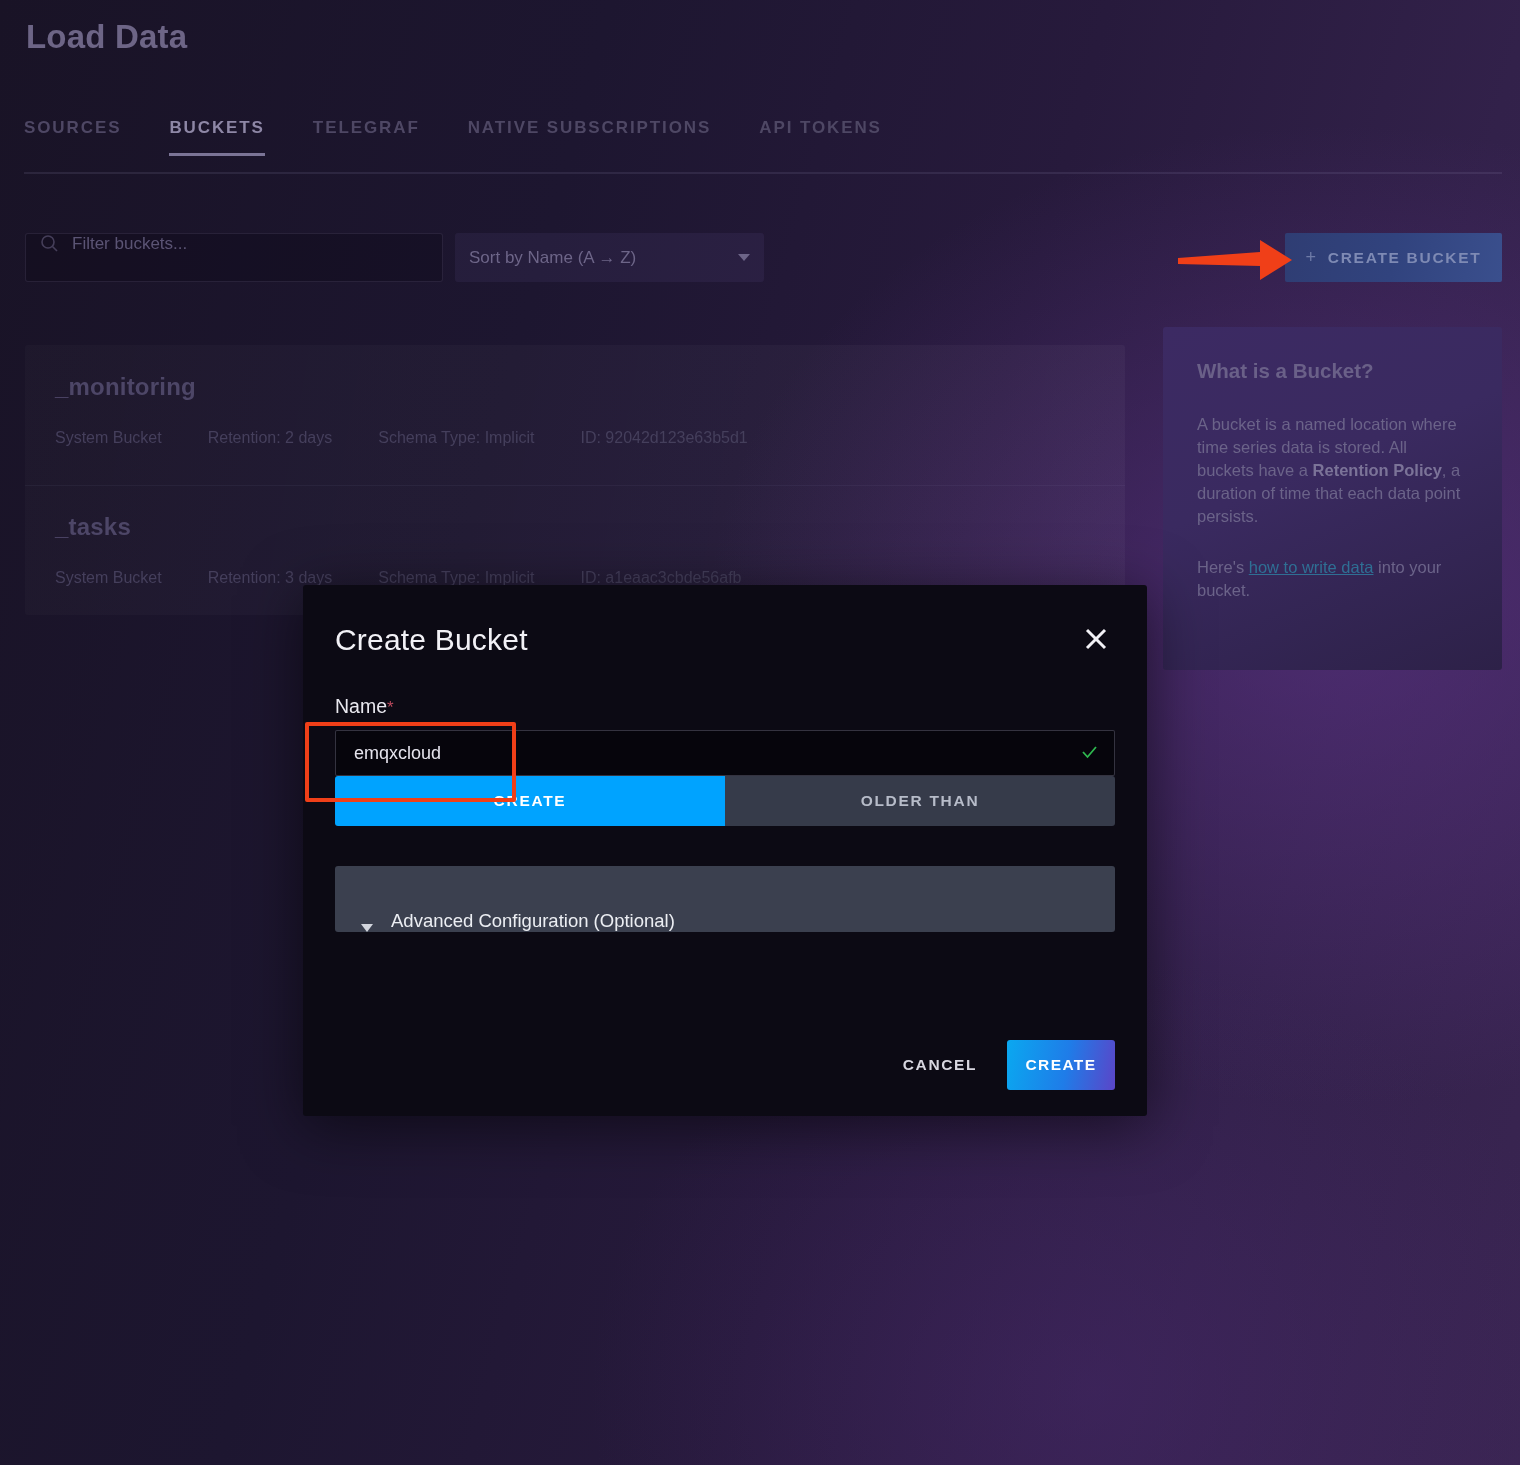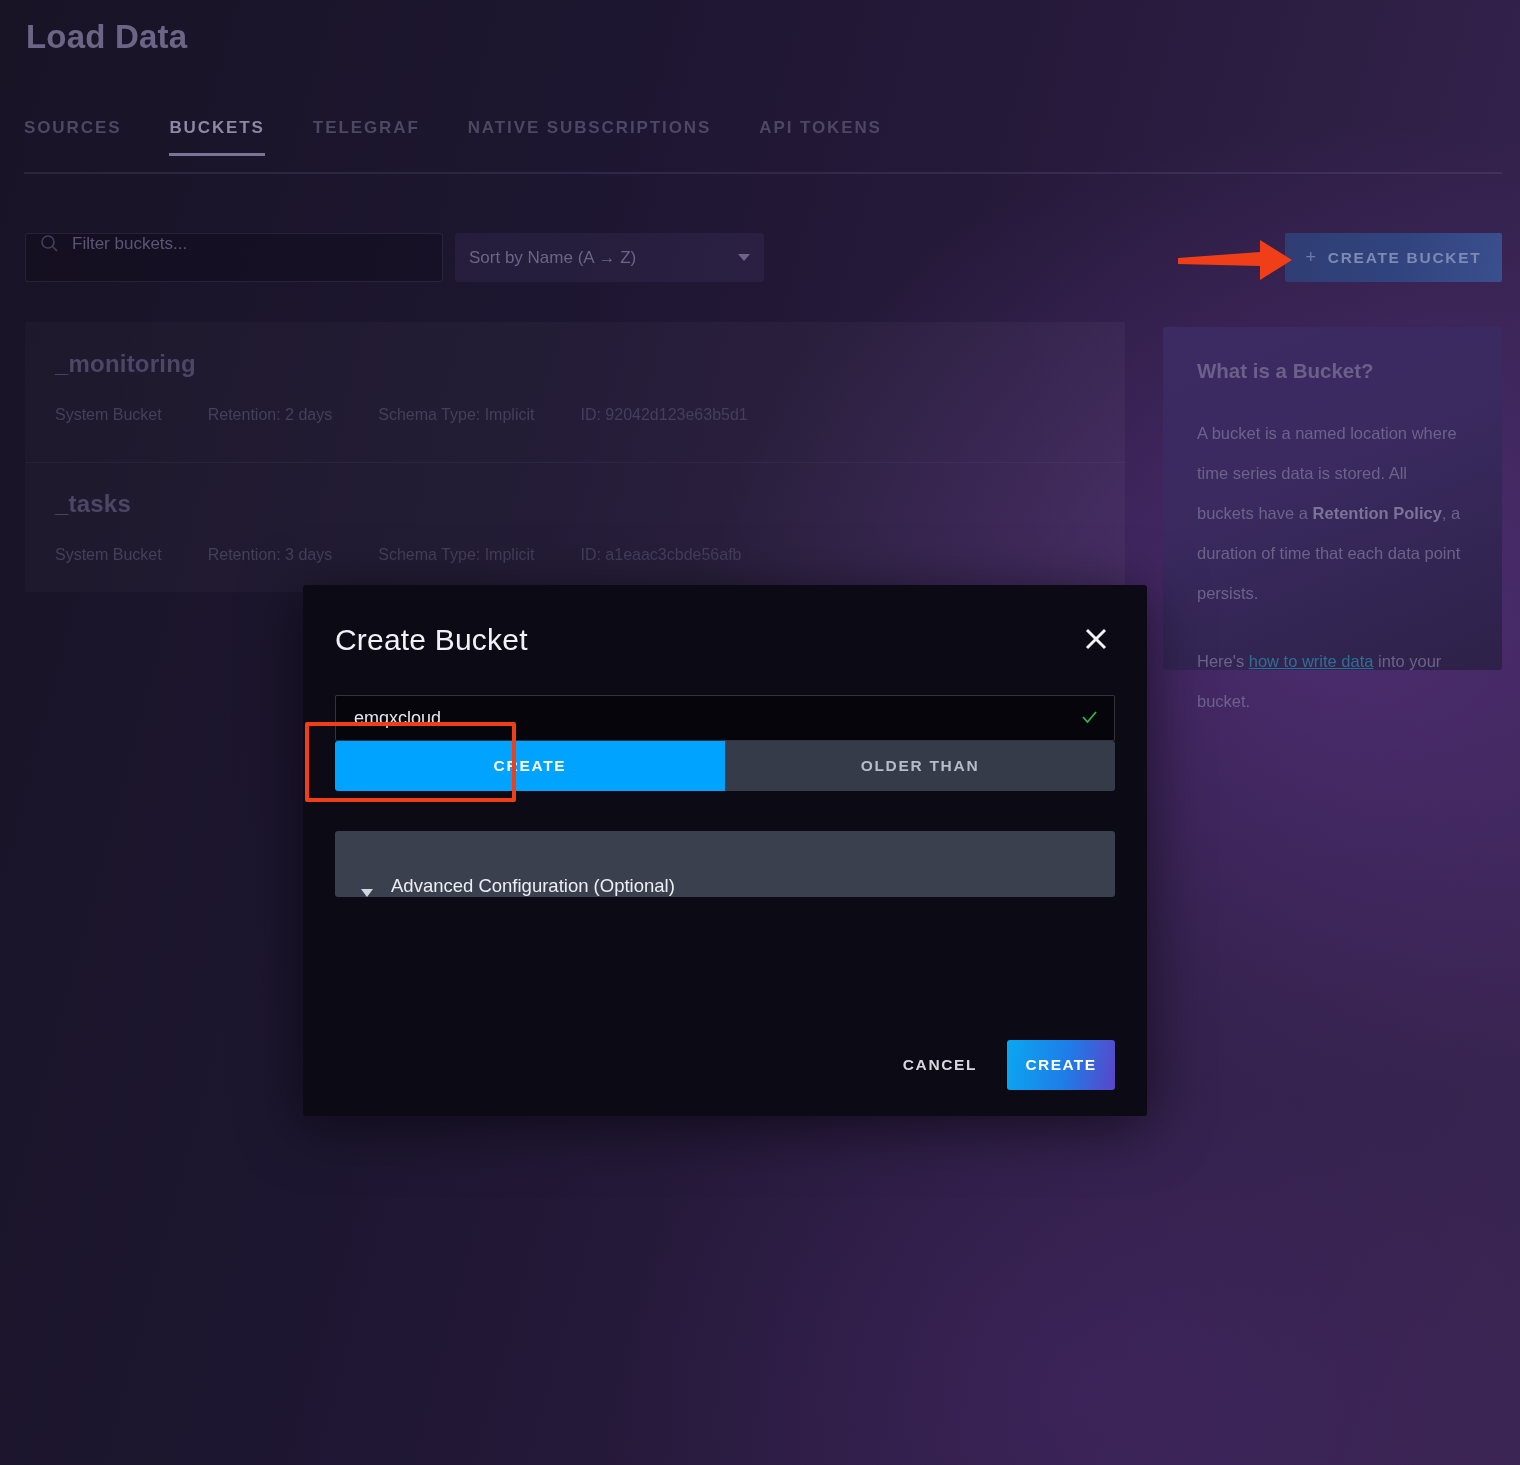--- a/index.html
+++ b/index.html
@@ -137,21 +137,21 @@
     top: 238px;
     width: 118px;
     height: 44px;
     pointer-events: none;
   }
 
   
   .bucket-panel {
     position: absolute;
     left: 25px;
-    top: 322px;
+    top: 345px;
     width: 1100px;
     height: 270px;
     background: linear-gradient(100deg, rgba(255,255,255,0.018) 0%, rgba(255,255,255,0.035) 100%);
     border-radius: 3px;
   }
   .bucket-row { position: relative; padding: 28px 30px 0 30px; height: 140px; }
   .bucket-row + .bucket-row::before {
     content: "";
     position: absolute;
     left: 0; right: 0; top: 0;
@@ -185,21 +185,21 @@
     padding: 32px 34px 0 34px;
   }
   .info-title {
     font-size: 20.5px;
     font-weight: 700;
     color: #6a6088;
     margin-bottom: 30px;
   }
   .info-body {
     font-size: 16.5px;
-    line-height: 40px;
+    line-height: 23px;
     color: #6b6389;
   }
   .info-body b { color: #7b7398; font-weight: 700; }
   .info-body .link { color: #2f6f94; }
   .info-body p + p { margin-top: 28px; }
 
   
   .modal {
     position: absolute;
     left: 303px;
@@ -429,20 +429,23 @@
     <button class="modal-close">
       <span>
         <svg width="26" height="26" viewBox="0 0 26 26">
           <line x1="4" y1="4" x2="22" y2="22" stroke="#f2f1f6" stroke-width="3"></line>
           <line x1="22" y1="4" x2="4" y2="22" stroke="#f2f1f6" stroke-width="3"></line>
         </svg>
       </span>
     </button>
   </div>
 
+  <div class="field-label">
+    <span>Name</span><span class="req">*</span>
+  </div>
 
   <div class="name-input-wrap">
     <input class="name-input" type="text" value="emqxcloud" style="">
     <span class="check-ok">
       <svg width="19" height="19" viewBox="0 0 19 19">
         <polyline points="3,9 7.5,14 16,4" fill="none" stroke="#2eb84f" stroke-width="1.8"></polyline>
       </svg>
     </span>
   </div>
 

